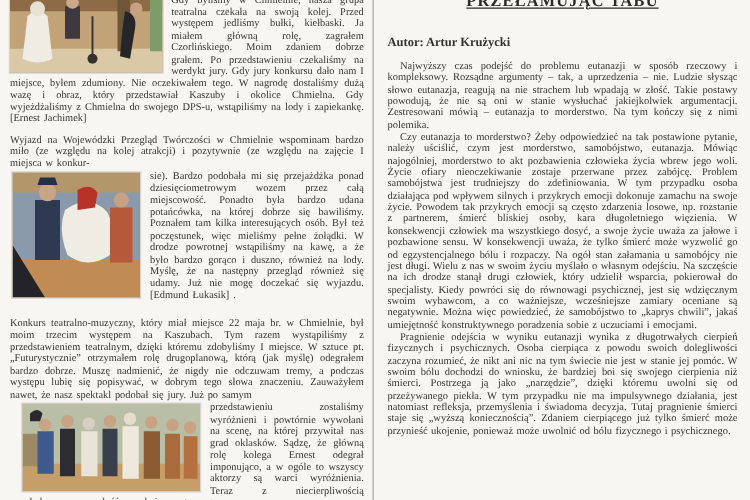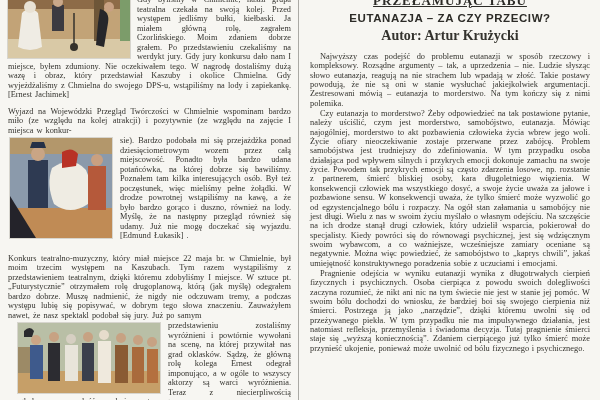--- a/index.html
+++ b/index.html
@@ -36,21 +36,21 @@
   .art-title{
     text-align:center;font-weight:bold;font-size:13px;letter-spacing:1px;
     text-decoration:underline;margin:0;color:#2c2b27;
   }
   .art-subtitle{
     text-align:center;font-weight:bold;font-size:12.5px;letter-spacing:.6px;
     margin:3px 0 0 0;color:#2c2b27;font-family:"Liberation Sans",sans-serif;
     font-size:11.5px;
   }
   .art-author{
-    text-align:center;font-weight:bold;font-size:14px;margin:4px 0 8px 0;
+    font-weight:bold;font-size:10px;margin:20px 0 8px 0;
   }
   .art-para{
     font-size:8.4px;line-height:9.35px;text-align:justify;text-indent:10px;
     margin:0 0 1px 0;word-spacing:.6px;
   }
 </style>
 </head>
 <body>
 
 <div class="page">
@@ -132,21 +132,20 @@
           </svg>
         </span>
         <span>przedstawieniu zostaliśmy wyróżnieni i powtórnie wywołani na scenę, na której przywitał nas grad oklasków. Sądzę, że główną rolę kolega Ernest odegrał imponująco, a w ogóle to wszyscy aktorzy są warci wyróżnienia. Teraz z niecierpliwością spoglądamy w przyszłość, oczekując następnego</span>
       </div>
       <div class="clear"></div>
 
     </div>
 
     <div class="right-col">
       <h1 class="art-title">PRZEŁAMUJĄC TABU</h1>
-      <h2 class="art-subtitle">EUTANAZJA – ZA CZY PRZECIW?</h2>
       <div class="art-author">Autor: Artur Krużycki</div>
       <p class="art-para">Najwyższy czas podejść do problemu eutanazji w sposób rzeczowy i kompleksowy. Rozsądne argumenty – tak, a uprzedzenia – nie. Ludzie słysząc słowo eutanazja, reagują na nie strachem lub wpadają w złość. Takie postawy powodują, że nie są oni w stanie wysłuchać jakiejkolwiek argumentacji. Zestresowani mówią – eutanazja to morderstwo. Na tym kończy się z nimi polemika.</p>
       <p class="art-para">Czy eutanazja to morderstwo? Żeby odpowiedzieć na tak postawione pytanie, należy uściślić, czym jest morderstwo, samobójstwo, eutanazja. Mówiąc najogólniej, morderstwo to akt pozbawienia człowieka życia wbrew jego woli. Życie ofiary nieoczekiwanie zostaje przerwane przez zabójcę. Problem samobójstwa jest trudniejszy do zdefiniowania. W tym przypadku osoba działająca pod wpływem silnych i przykrych emocji dokonuje zamachu na swoje życie. Powodem tak przykrych emocji są często zdarzenia losowe, np. rozstanie z partnerem, śmierć bliskiej osoby, kara długoletniego więzienia. W konsekwencji człowiek ma wszystkiego dosyć, a swoje życie uważa za jałowe i pozbawione sensu. W konsekwencji uważa, że tylko śmierć może wyzwolić go od egzystencjalnego bólu i rozpaczy. Na ogół stan załamania u samobójcy nie jest długi. Wielu z nas w swoim życiu myślało o własnym odejściu. Na szczęście na ich drodze stanął drugi człowiek, który udzielił wsparcia, pokierował do specjalisty. Kiedy powróci się do równowagi psychicznej, jest się wdzięcznym swoim wybawcom, a co ważniejsze, wcześniejsze zamiary oceniane są negatywnie. Można więc powiedzieć, że samobójstwo to „kaprys chwili”, jakaś umiejętność konstruktywnego poradzenia sobie z uczuciami i emocjami.</p>
       <p class="art-para">Pragnienie odejścia w wyniku eutanazji wynika z długotrwałych cierpień fizycznych i psychicznych. Osoba cierpiąca z powodu swoich dolegliwości zaczyna rozumieć, że nikt ani nic na tym świecie nie jest w stanie jej pomóc. W swoim bólu dochodzi do wniosku, że bardziej boi się swojego cierpienia niż śmierci. Postrzega ją jako „narzędzie”, dzięki któremu uwolni się od przeżywanego piekła. W tym przypadku nie ma impulsywnego działania, jest natomiast refleksja, przemyślenia i świadoma decyzja. Tutaj pragnienie śmierci staje się „wyższą koniecznością”. Zdaniem cierpiącego już tylko śmierć może przynieść ukojenie, ponieważ może uwolnić od bólu fizycznego i psychicznego.</p>
     </div>
 
   </div>
 </div>
 
 </body></html>

